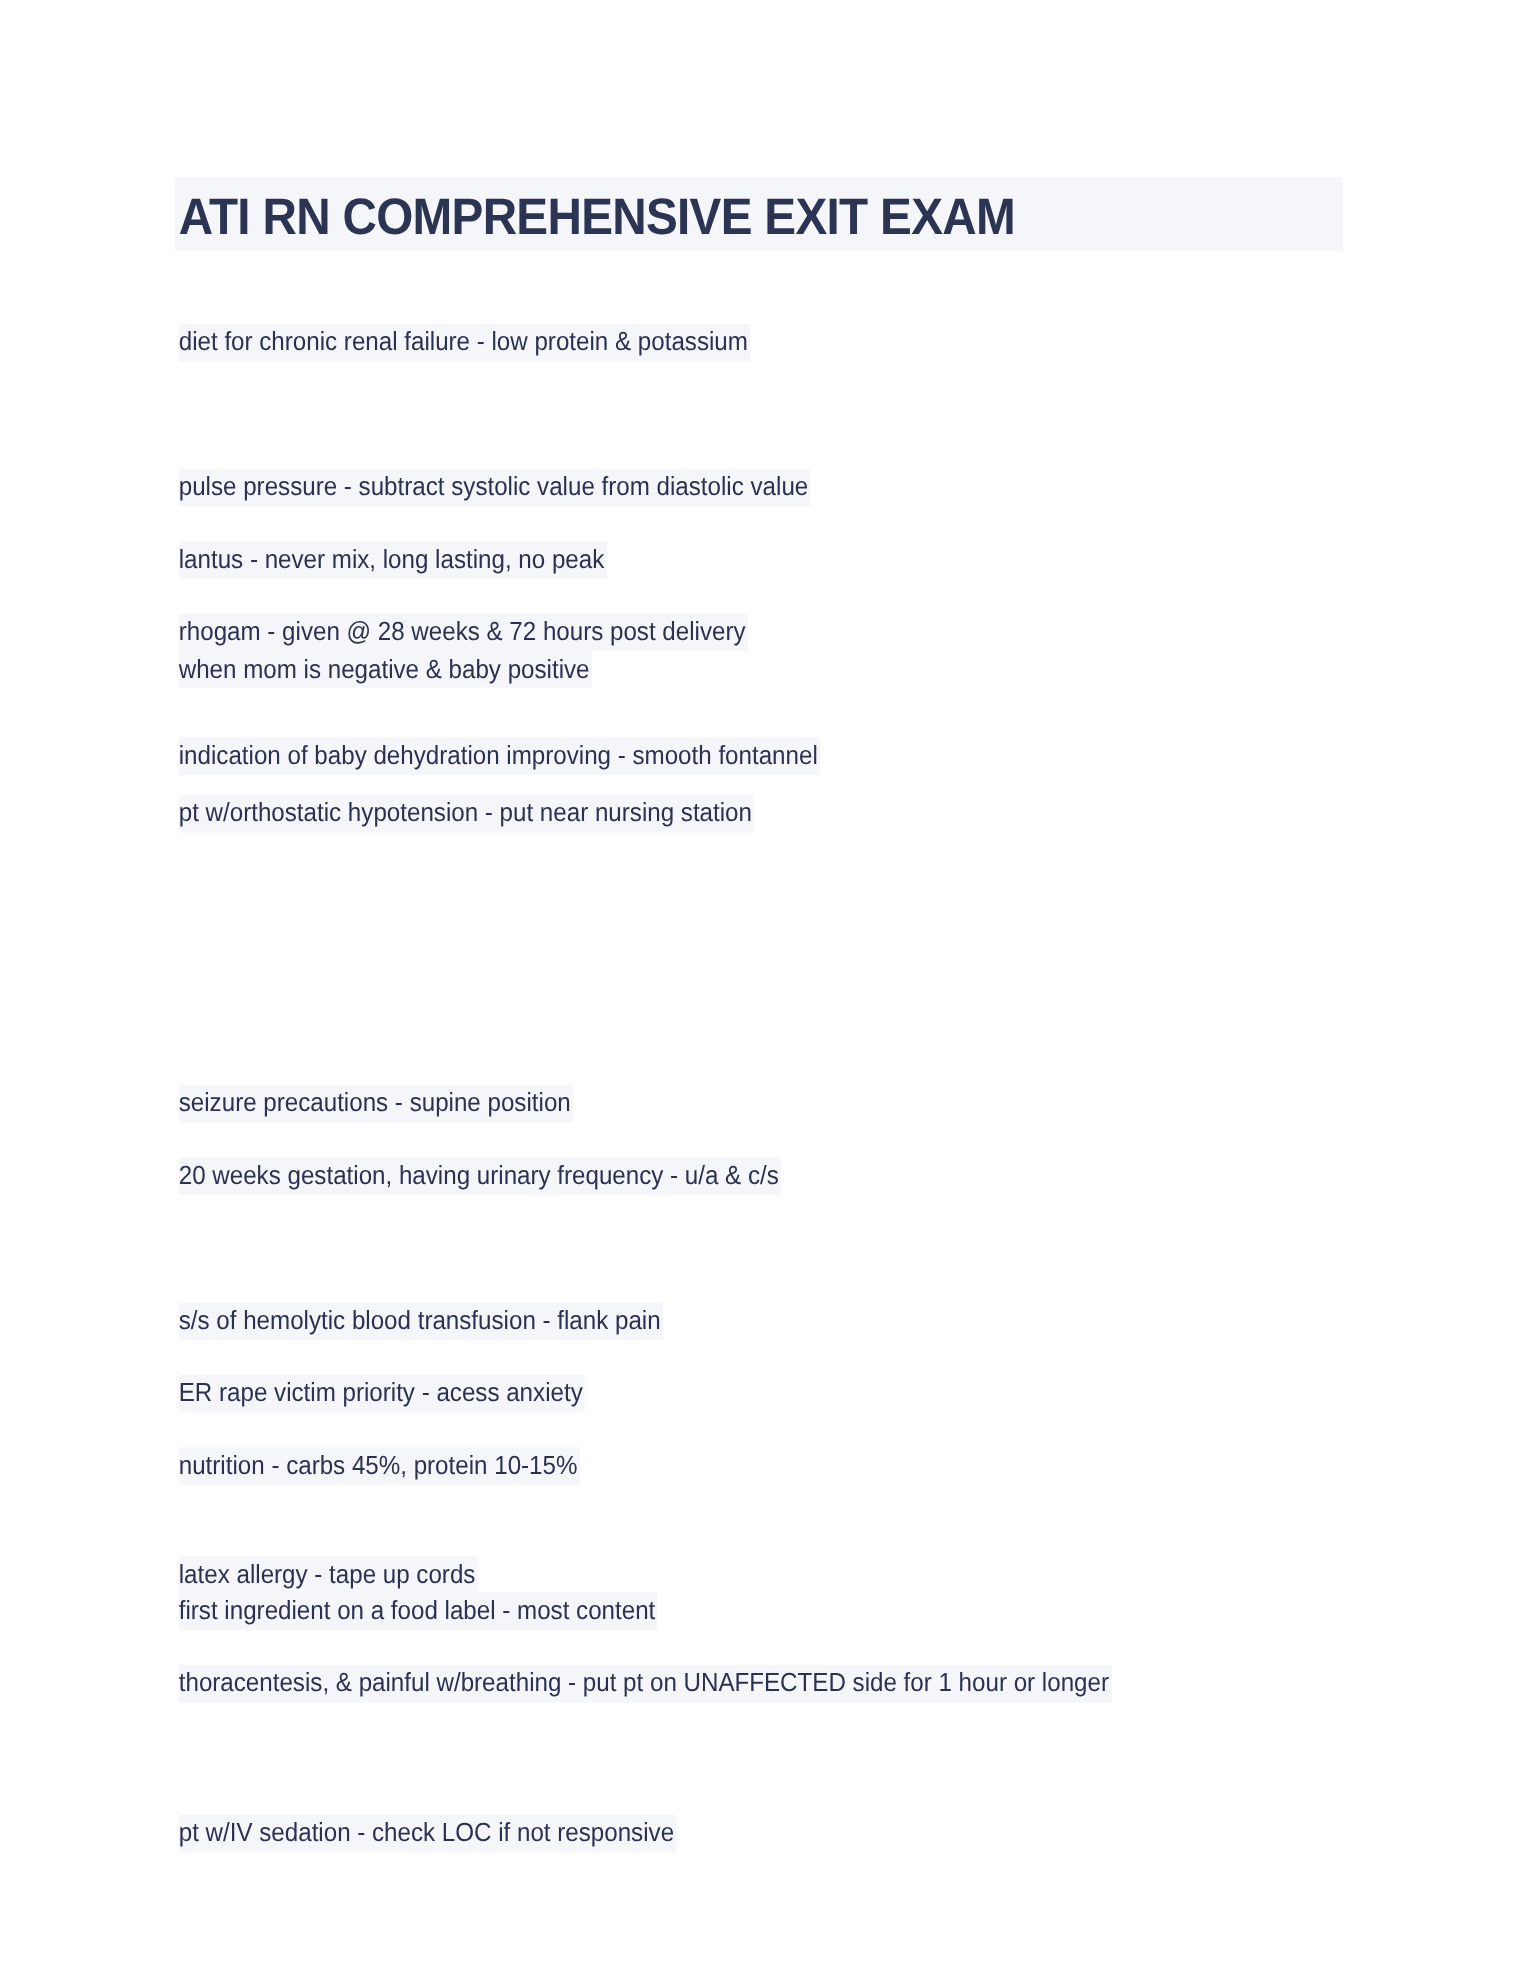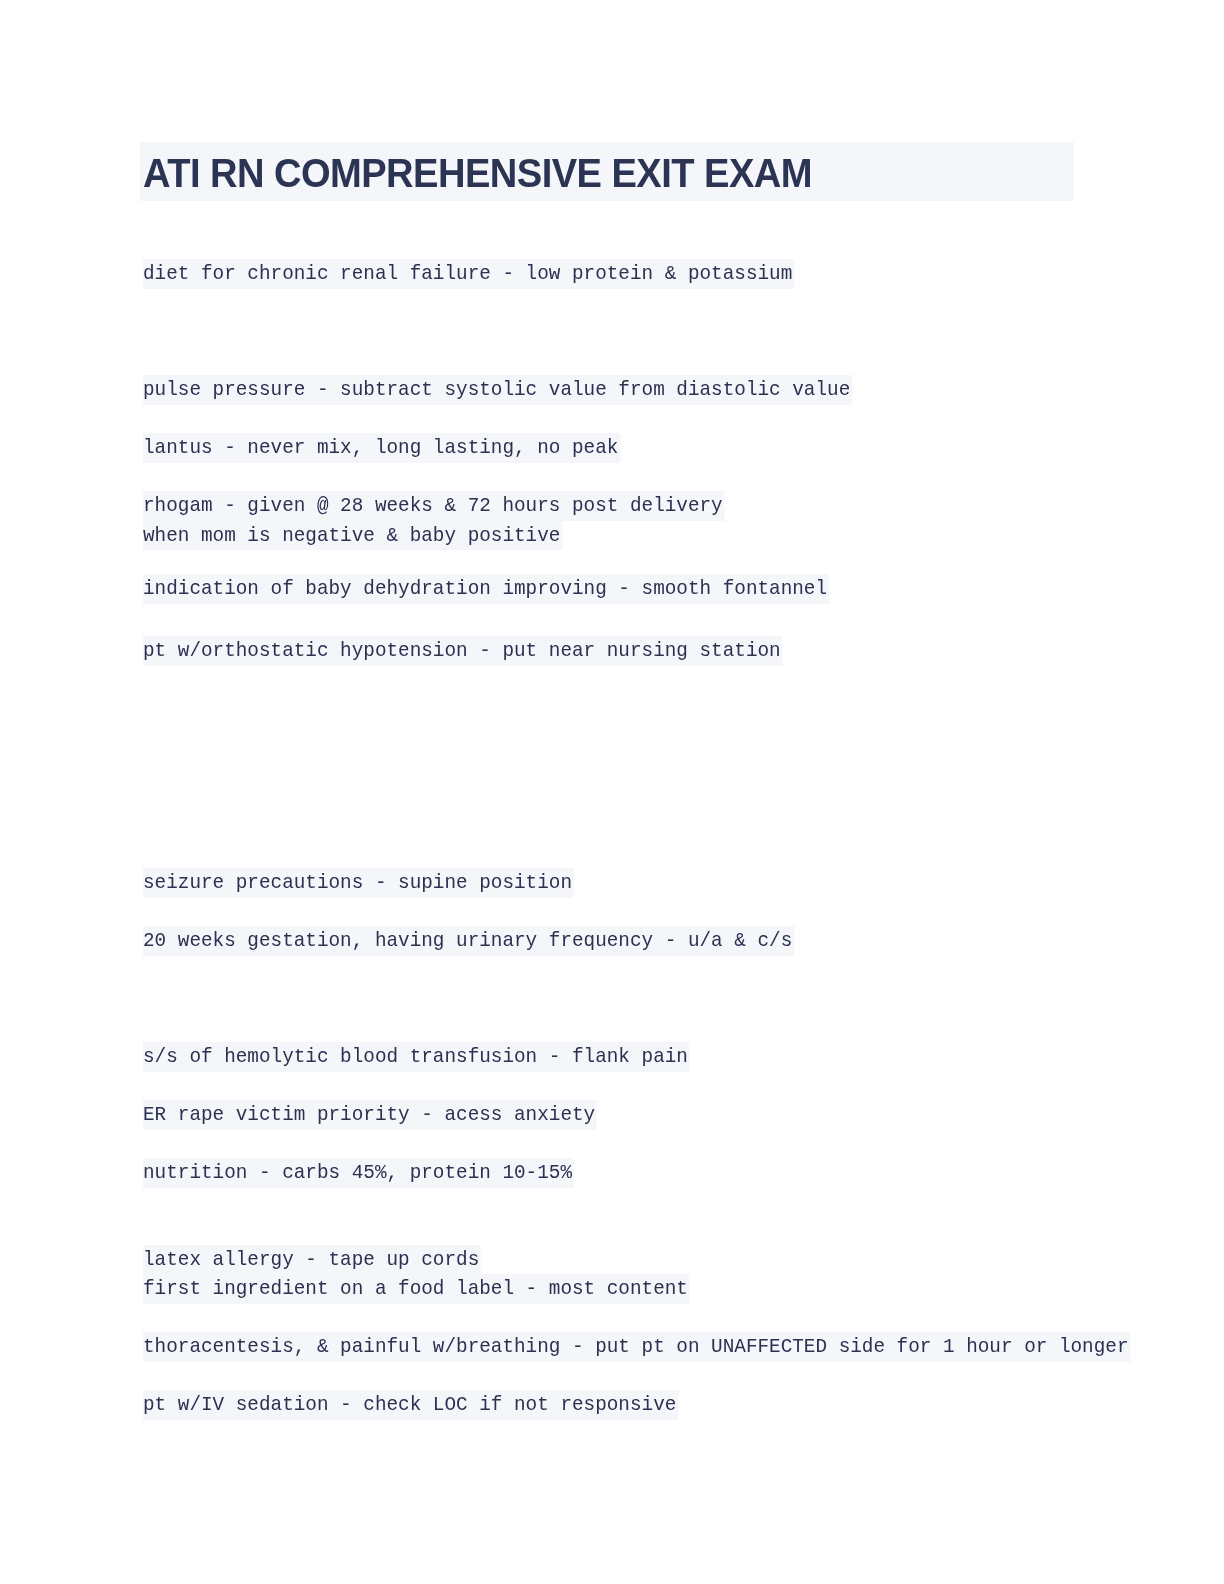--- a/index.html
+++ b/index.html
@@ -13,21 +13,21 @@
       position: absolute; left: 140px; top: 142px; width: 934px; height: 59px;
       background: #f5f6fa;
     }
     .title {
       position: absolute; left: 143px; top: 148px;
       font-family: "Liberation Sans", sans-serif;
       font-weight: bold; font-size: 41px; line-height: 50px;
       color: #2b3453; letter-spacing: -0.6px; white-space: nowrap;
       transform: scaleX(0.93); transform-origin: left center;
     }
-    .entry { position: absolute; left: 143px; font-family: Liberation Mono, monospace; }
+    .entry { position: absolute; left: 143px; }
     .line {
       display: block; width: fit-content;
       background: #f5f6fa;
       font-size: 21px; line-height: 29.5px; height: 29.5px;
       color: #2b3150; white-space: nowrap; padding-right: 2px;
       transform: scaleX(0.92); transform-origin: left center;
     }
   </style>
 </head>
 <body>
@@ -42,21 +42,21 @@
   <div class="entry" style="top:375px">
     <span class="line">pulse pressure - subtract systolic value from diastolic value</span>
   </div>
   <div class="entry" style="top:433px">
     <span class="line">lantus - never mix, long lasting, no peak</span>
   </div>
   <div class="entry" style="top:491px">
     <span class="line">rhogam - given @ 28 weeks &amp; 72 hours post delivery</span>
     <span class="line">when mom is negative &amp; baby positive</span>
   </div>
-  <div class="entry" style="top:574px">
+  <div class="entry" style="top:590px">
     <span class="line">indication of baby dehydration improving - smooth fontannel</span>
   </div>
   <div class="entry" style="top:636px">
     <span class="line">pt w/orthostatic hypotension - put near nursing station</span>
   </div>
   <div class="entry" style="top:868px">
     <span class="line">seizure precautions - supine position</span>
   </div>
   <div class="entry" style="top:926px">
     <span class="line">20 weeks gestation, having urinary frequency - u/a &amp; c/s</span>
@@ -72,16 +72,16 @@
   </div>
   <div class="entry" style="top:1245px">
     <span class="line">latex allergy - tape up cords</span>
   </div>
   <div class="entry" style="top:1274px">
     <span class="line">first ingredient on a food label - most content</span>
   </div>
   <div class="entry" style="top:1332px">
     <span class="line">thoracentesis, &amp; painful w/breathing - put pt on UNAFFECTED side for 1 hour or longer</span>
   </div>
-  <div class="entry" style="top:1390px">
+  <div class="entry" style="top:1452px">
     <span class="line">pt w/IV sedation - check LOC if not responsive</span>
   </div>
 </div>
 
 </body></html>

